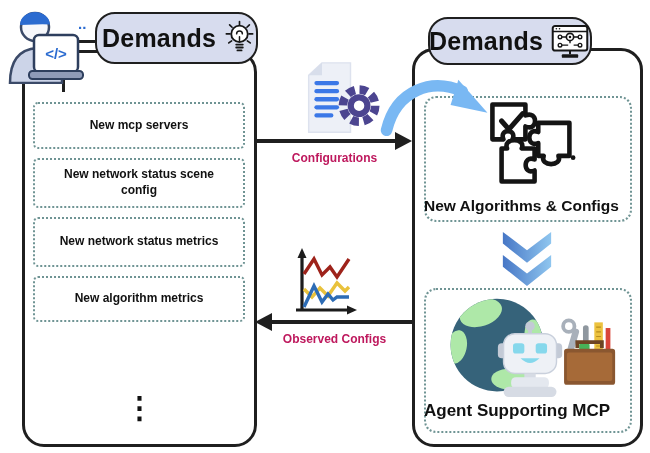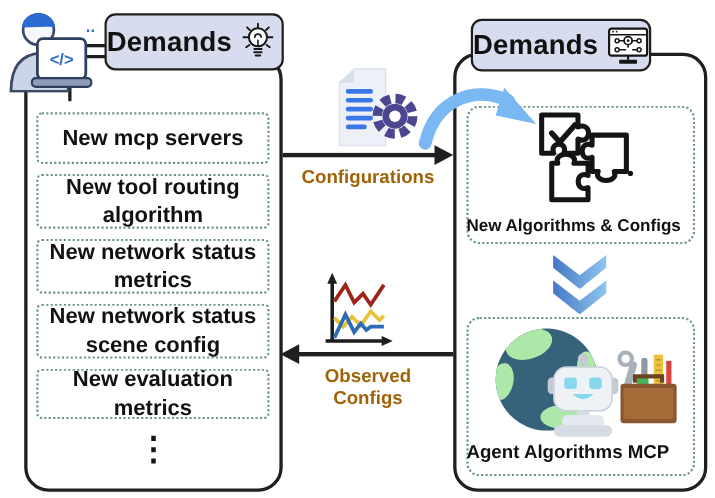--- a/index.html
+++ b/index.html
@@ -6,36 +6,36 @@
   #stage{
     position:relative;width:650px;height:453px;background:#ffffff;
     font-family:"Liberation Sans",sans-serif;overflow:hidden;
     outline:1px solid #c9c9c9;
   }
   .panel{
     position:absolute;background:#fff;border:3px solid #1f1f1f;border-radius:22px;
     box-sizing:border-box;z-index:1;
   }
   .hdr{
-    position:absolute;background:#d7dcee;border:2.5px solid #1f1f1f;border-radius:10px;
-    box-sizing:border-box;display:flex;align-items:center;justify-content:flex-start;gap:7px;
+    position:absolute;background:#d7dcee;border:2.5px solid #1f1f1f;border-radius:20px;
+    box-sizing:border-box;display:flex;align-items:center;justify-content:flex-end;gap:7px;
     z-index:3;
   }
   .hdr .hdr-title{font-size:25px;font-weight:700;color:#111;letter-spacing:.2px;}
   .dotted-item{
     border:2.5px dotted #6f9494;border-radius:5px;background:#fff;box-sizing:border-box;
     display:flex;align-items:center;justify-content:center;text-align:center;
-    font-size:20px;font-weight:700;color:#111;line-height:1.3;padding:2px 10px;
+    font-size:12px;font-weight:700;color:#111;line-height:1.3;padding:2px 10px;
   }
   .dotted-box{
     position:absolute;border:2.5px dotted #6f9494;border-radius:12px;background:#fff;
     box-sizing:border-box;z-index:2;
   }
   .flow-label{
-    position:absolute;text-align:center;font-size:17px;font-weight:700;color:#a16207;z-index:2;
+    position:absolute;text-align:center;font-size:12px;font-weight:700;color:#be185d;z-index:2;
   }
   .box-label{
     position:absolute;font-weight:700;color:#111;z-index:3;
   }
   .hline{position:absolute;background:#1f1f1f;z-index:2;}
   .tri{position:absolute;width:0;height:0;z-index:2;}
   .icon-abs{position:absolute;z-index:2;}
   #items{
     position:absolute;left:33px;top:102px;width:212px;display:flex;flex-direction:column;
     gap:9px;z-index:2;
@@ -74,24 +74,23 @@
       <path d="M16,23 a15,13 0 0 1 30,0 l0,-1 z" fill="#2b6bd0"></path>
       <text x="74" y="27" fill="#2b6bd0" font-size="15" font-weight="bold">..</text>
       <rect x="30" y="33" width="44" height="37" rx="5" fill="#fff" stroke="#2e3f5e" stroke-width="2.5"></rect>
       <text x="52" y="57" font-size="15" font-weight="bold" fill="#2b6bd0" text-anchor="middle">&lt;/&gt;</text>
       <rect x="25" y="69" width="54" height="8" rx="3.5" fill="#8f9bb8" stroke="#2e3f5e" stroke-width="2"></rect>
     </svg>
   </div>
 
   <div id="items">
     <div class="dotted-item" style="height:47px;">New mcp servers</div>
-    <div class="dotted-item" style="height:50px;">New tool routing algorithm</div>
+    <div class="dotted-item" style="height:50px;">New network status scene config</div>
     <div class="dotted-item" style="height:50px;">New network status metrics</div>
-    <div class="dotted-item" style="height:50px;">New network status scene config</div>
-    <div class="dotted-item" style="height:46px;">New evaluation metrics</div>
+    <div class="dotted-item" style="height:46px;">New algorithm metrics</div>
   </div>
   <div id="ellipsis">⋮</div>
 
   <div class="icon-abs" style="left:299px;top:60px;">
     <svg width="84" height="78" viewBox="0 0 88 82">
       <path d="M10,16 L24,3 H54 V76 H10 Z" fill="#edf0f7" stroke="#dde2ee" stroke-width="1.5"></path>
       <path d="M10,16 L24,3 V16 Z" fill="#d8deeb"></path>
       <rect x="16" y="22" width="26" height="4.5" rx="2.2" fill="#3b78e7"></rect>
       <rect x="16" y="30.5" width="26" height="4.5" rx="2.2" fill="#3b78e7"></rect>
       <rect x="16" y="39" width="26" height="4.5" rx="2.2" fill="#3b78e7"></rect>
@@ -212,15 +211,15 @@
       <rect x="116" y="52" width="10" height="16" rx="4" fill="#c3cad6"></rect>
       <rect x="64" y="42" width="56" height="42" rx="12" fill="#eef1f6" stroke="#c9d0dc" stroke-width="1.5"></rect>
       <rect x="74" y="52" width="12" height="11" rx="3" fill="#86d8ec"></rect>
       <rect x="98" y="52" width="12" height="11" rx="3" fill="#86d8ec"></rect>
       <path d="M82,68 q10,10 20,0 z" fill="#86d8ec"></path>
       <rect x="86" y="84" width="12" height="6" fill="#d6dbe4"></rect>
       <rect x="72" y="88" width="40" height="12" rx="5" fill="#e4e8ef"></rect>
       <rect x="64" y="98" width="56" height="11" rx="5.5" fill="#d6dbe4"></rect>
     </svg>
   </div>
-  <div class="box-label" style="left:424px;top:401px;width:208px;font-size:17px;">Agent Algorithms MCP</div>
+  <div class="box-label" style="left:424px;top:401px;width:208px;font-size:17px;">Agent Supporting MCP</div>
 
 </div>
 
 </body></html>

